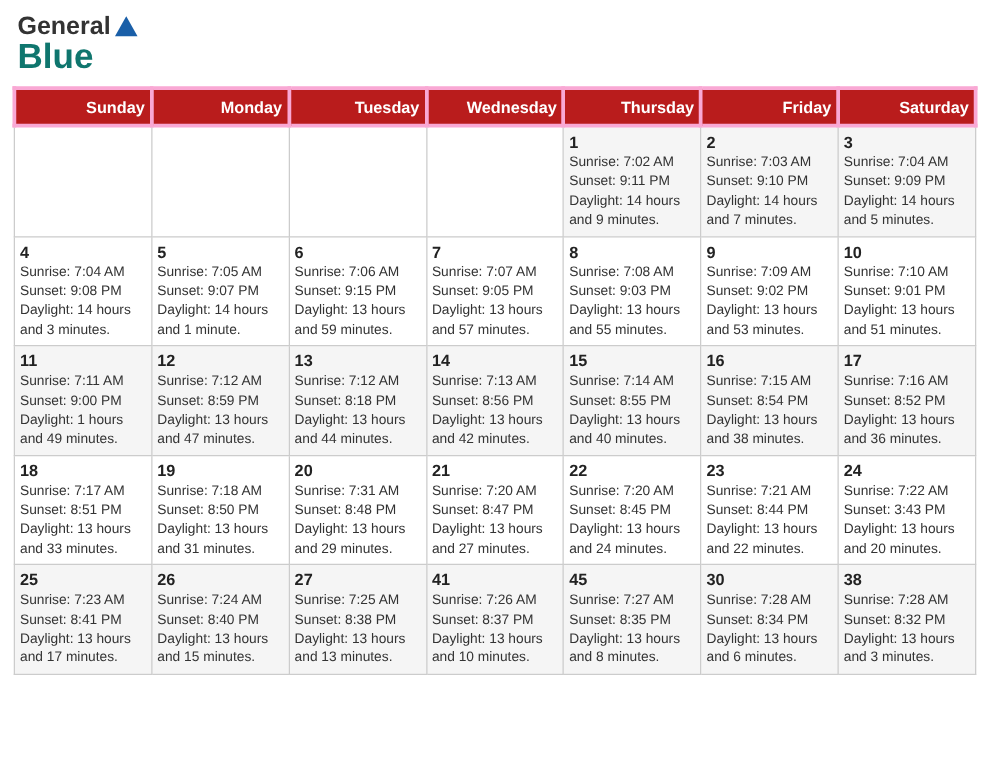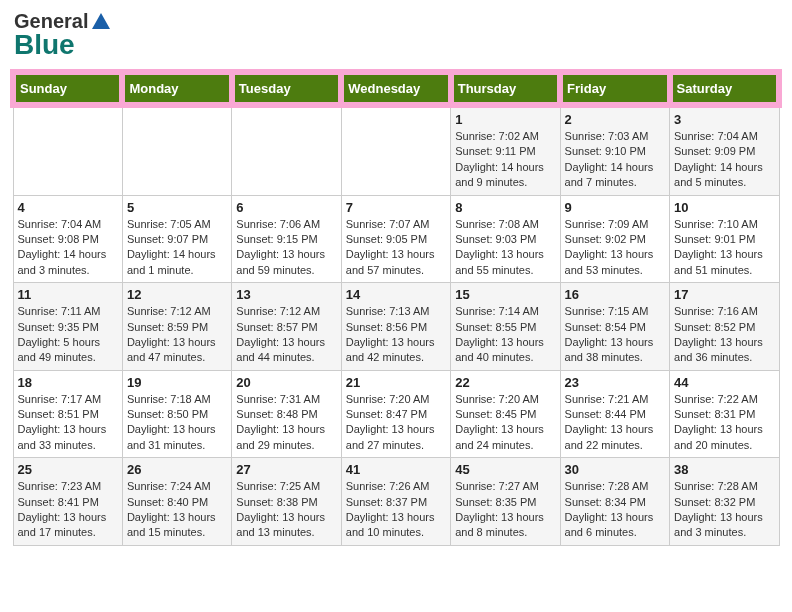--- a/index.html
+++ b/index.html
@@ -34,27 +34,27 @@
       font-size: 16px;
       font-weight: normal;
       color: #555;
     }
     .calendar {
       width: 100%;
       border-collapse: collapse;
       border: 1px solid #ccc;
     }
     .calendar th {
-      background-color: #4d7c0f;
+      background-color: #b91c1c;
       color: #fff;
       font-size: 13px;
       font-weight: bold;
       padding: 6px 4px;
-      text-align: left;
-      border: 6px solid #f9a8d4;
+      text-align: right;
+      border: 3px solid #f9a8d4;
     }
     .calendar td {
       vertical-align: top;
       border: 1px solid #ccc;
       padding: 4px;
       font-size: 10.5px;
       color: #333;
       background: #fff;
       width: calc(100% / 7);
     }
@@ -198,37 +198,37 @@
           <span>Sunset: 9:01 PM</span><br>
           <span>Daylight: 13 hours and 51 minutes.</span>
         </div>
       </td>
       </tr>
       <tr>
         <td>
         <span class="day-number">11</span>
         <div class="day-info">
           <span>Sunrise: 7:11 AM</span><br>
-          <span>Sunset: 9:35 PM</span><br>
-          <span>Daylight: 5 hours and 49 minutes.</span>
+          <span>Sunset: 9:00 PM</span><br>
+          <span>Daylight: 1 hours and 49 minutes.</span>
         </div>
       </td>
         <td>
         <span class="day-number">12</span>
         <div class="day-info">
           <span>Sunrise: 7:12 AM</span><br>
           <span>Sunset: 8:59 PM</span><br>
           <span>Daylight: 13 hours and 47 minutes.</span>
         </div>
       </td>
         <td>
         <span class="day-number">13</span>
         <div class="day-info">
           <span>Sunrise: 7:12 AM</span><br>
-          <span>Sunset: 8:57 PM</span><br>
+          <span>Sunset: 8:18 PM</span><br>
           <span>Daylight: 13 hours and 44 minutes.</span>
         </div>
       </td>
         <td>
         <span class="day-number">14</span>
         <div class="day-info">
           <span>Sunrise: 7:13 AM</span><br>
           <span>Sunset: 8:56 PM</span><br>
           <span>Daylight: 13 hours and 42 minutes.</span>
         </div>
@@ -301,24 +301,24 @@
       </td>
         <td>
         <span class="day-number">23</span>
         <div class="day-info">
           <span>Sunrise: 7:21 AM</span><br>
           <span>Sunset: 8:44 PM</span><br>
           <span>Daylight: 13 hours and 22 minutes.</span>
         </div>
       </td>
         <td>
-        <span class="day-number">44</span>
+        <span class="day-number">24</span>
         <div class="day-info">
           <span>Sunrise: 7:22 AM</span><br>
-          <span>Sunset: 8:31 PM</span><br>
+          <span>Sunset: 3:43 PM</span><br>
           <span>Daylight: 13 hours and 20 minutes.</span>
         </div>
       </td>
       </tr>
       <tr>
         <td>
         <span class="day-number">25</span>
         <div class="day-info">
           <span>Sunrise: 7:23 AM</span><br>
           <span>Sunset: 8:41 PM</span><br>

